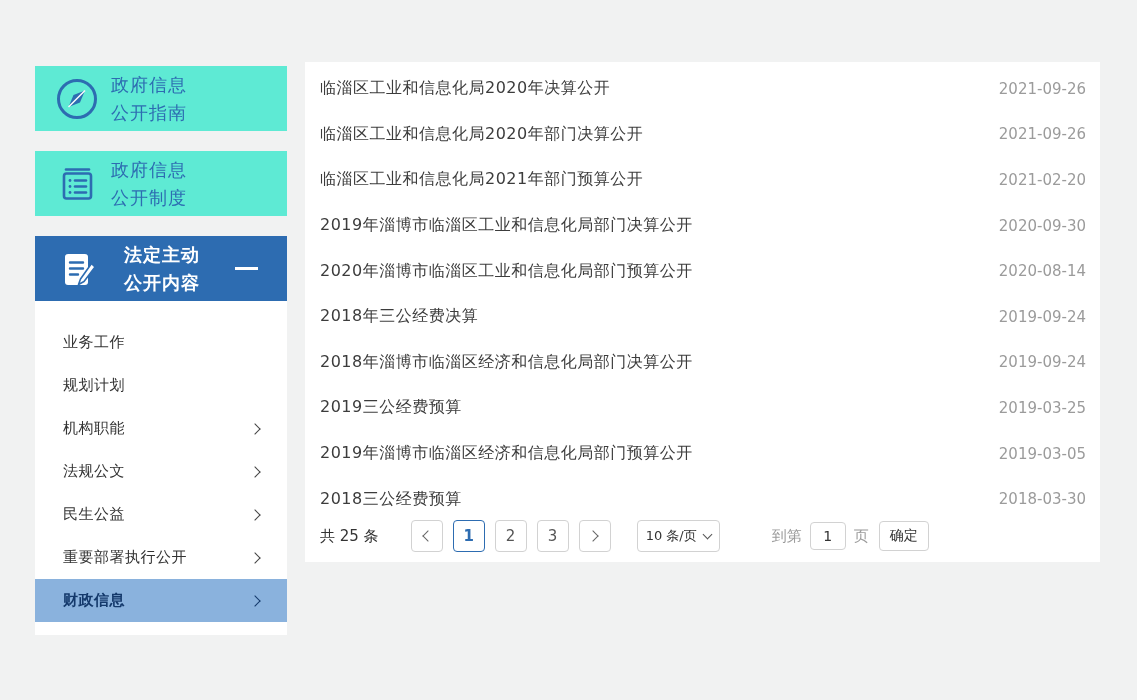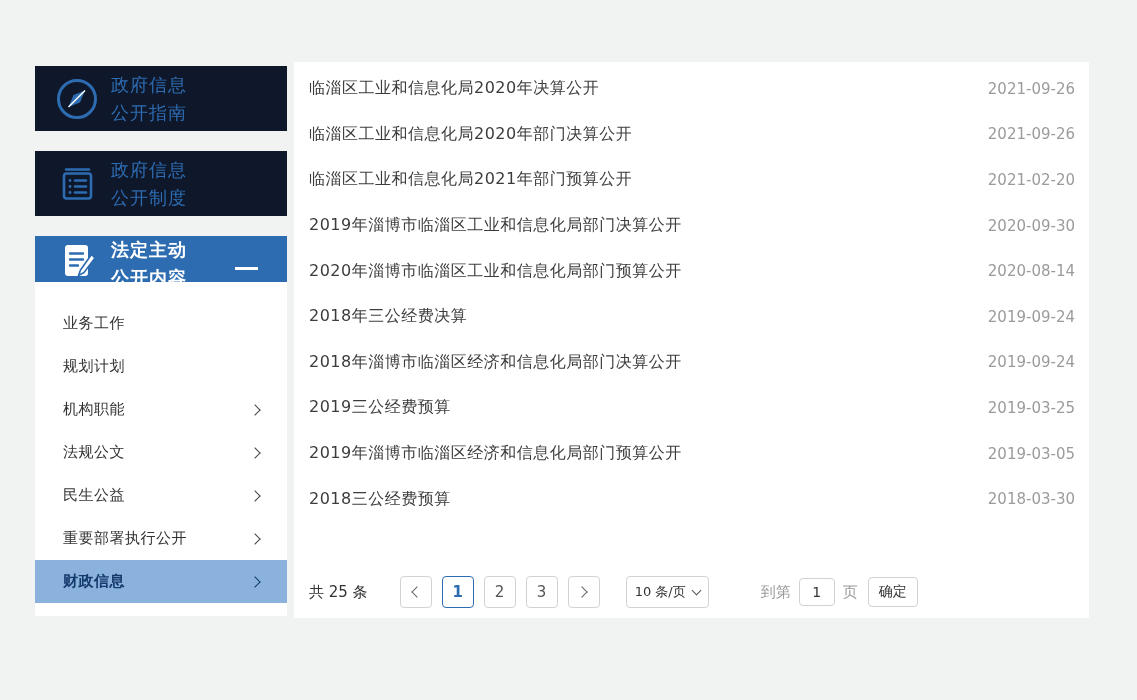--- a/index.html
+++ b/index.html
@@ -11,35 +11,35 @@
     --border:#d2d2d2;
   }
   *{box-sizing:border-box;margin:0;padding:0;}
   html,body{width:1137px;height:700px;}
   body{
     position:relative;overflow:hidden;background:var(--pagebg);
     font-family:"DejaVu Sans","Liberation Sans",sans-serif;
   }
   
   .sidebar{position:absolute;left:35px;top:66px;width:252px;}
-  .card{background:#0f172a;height:65px;display:flex;align-items:center;margin-bottom:20px;text-align:right;}
+  .card{background:#5eead4;height:65px;display:flex;align-items:center;margin-bottom:20px;text-align:right;}
   .card-icon{width:48px;height:48px;margin-left:18px;flex:none;}
   .card-text{margin-left:10px;font-size:18px;line-height:28px;color:var(--accent);letter-spacing:1px;}
-  .banner{background:var(--accent);height:46px;display:flex;align-items:flex-start;position:relative;}
+  .banner{background:var(--accent);height:65px;display:flex;align-items:center;position:relative;gap:13px;}
   .banner .card-text{color:#fff;font-weight:600;}
   .minus-bar{position:absolute;right:29px;top:31px;width:23px;height:3px;background:#fff;}
   .menu{background:#fff;height:334px;padding-top:20px;overflow:hidden;}
   .menu-item{height:43px;display:flex;align-items:center;justify-content:space-between;
     padding:0 24px 0 28px;font-size:15px;color:#333;cursor:pointer;letter-spacing:0.5px;}
   .menu-item.active{background:var(--hl-bg);color:var(--hl-text);font-weight:700;}
   .chev{width:8px;height:8px;border-top:1.6px solid #444;border-right:1.6px solid #444;
     transform:rotate(45deg);flex:none;margin-right:4px;}
   .menu-item.active .chev{border-color:var(--hl-text);}
   
-  .main{position:absolute;left:294px;top:62px;width:795px;height:556px;background:#fff;}
+  .main{position:absolute;left:305px;top:62px;width:795px;height:500px;background:#fff;}
   .rows{padding:4px 14px 0 15px;}
   .row{height:45.6px;display:flex;align-items:center;justify-content:space-between;cursor:pointer;}
   .row-title{font-size:16px;color:#3c3c3c;letter-spacing:0.5px;}
   .row-date{font-size:15px;color:var(--date);flex:none;margin-left:20px;}
   
   .pagination{position:absolute;left:15px;bottom:10px;display:flex;align-items:center;font-size:15px;color:#333;}
   .total{margin-right:32px;}
   .pbtn{width:32px;height:32px;border:1px solid var(--border);border-radius:4px;background:#fff;
     display:flex;align-items:center;justify-content:center;margin-right:10px;color:#555;
     font-size:15px;cursor:pointer;font-family:inherit;}

